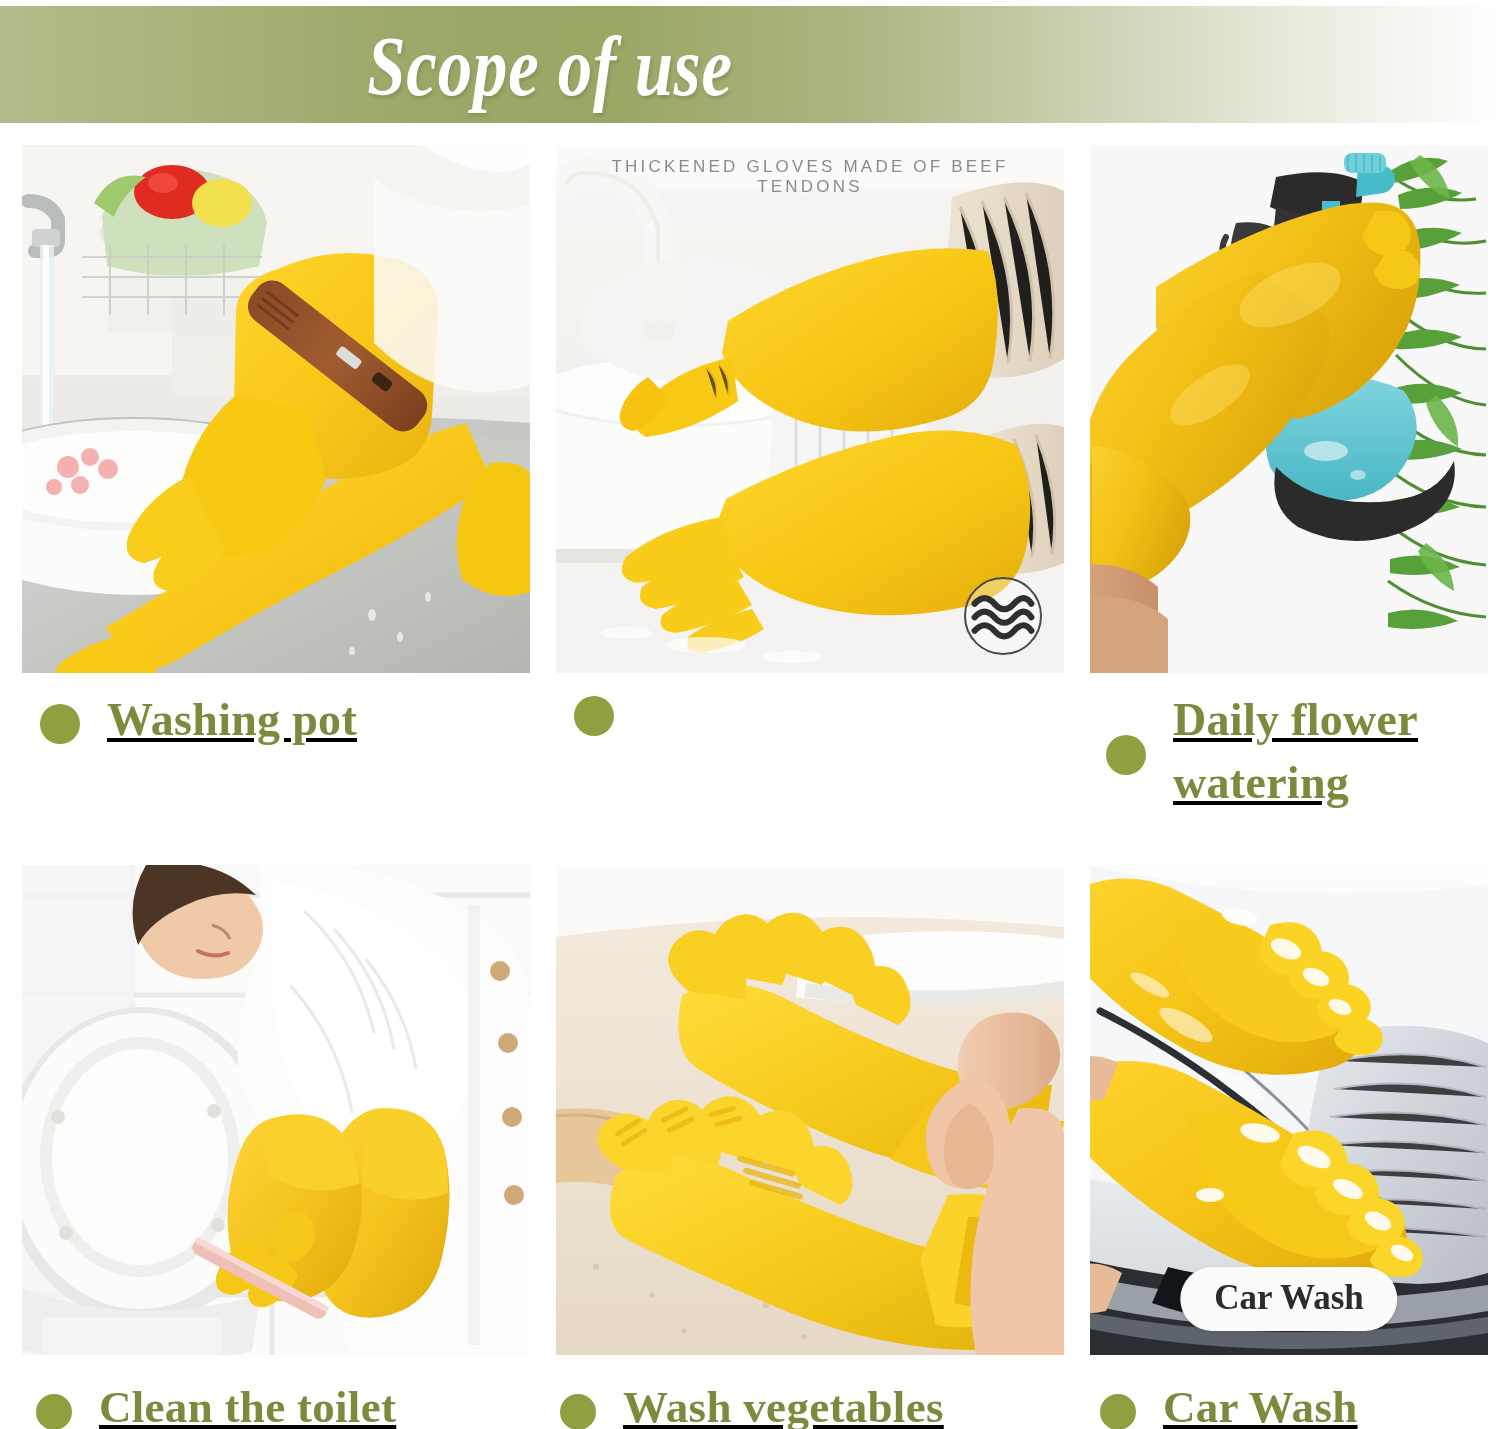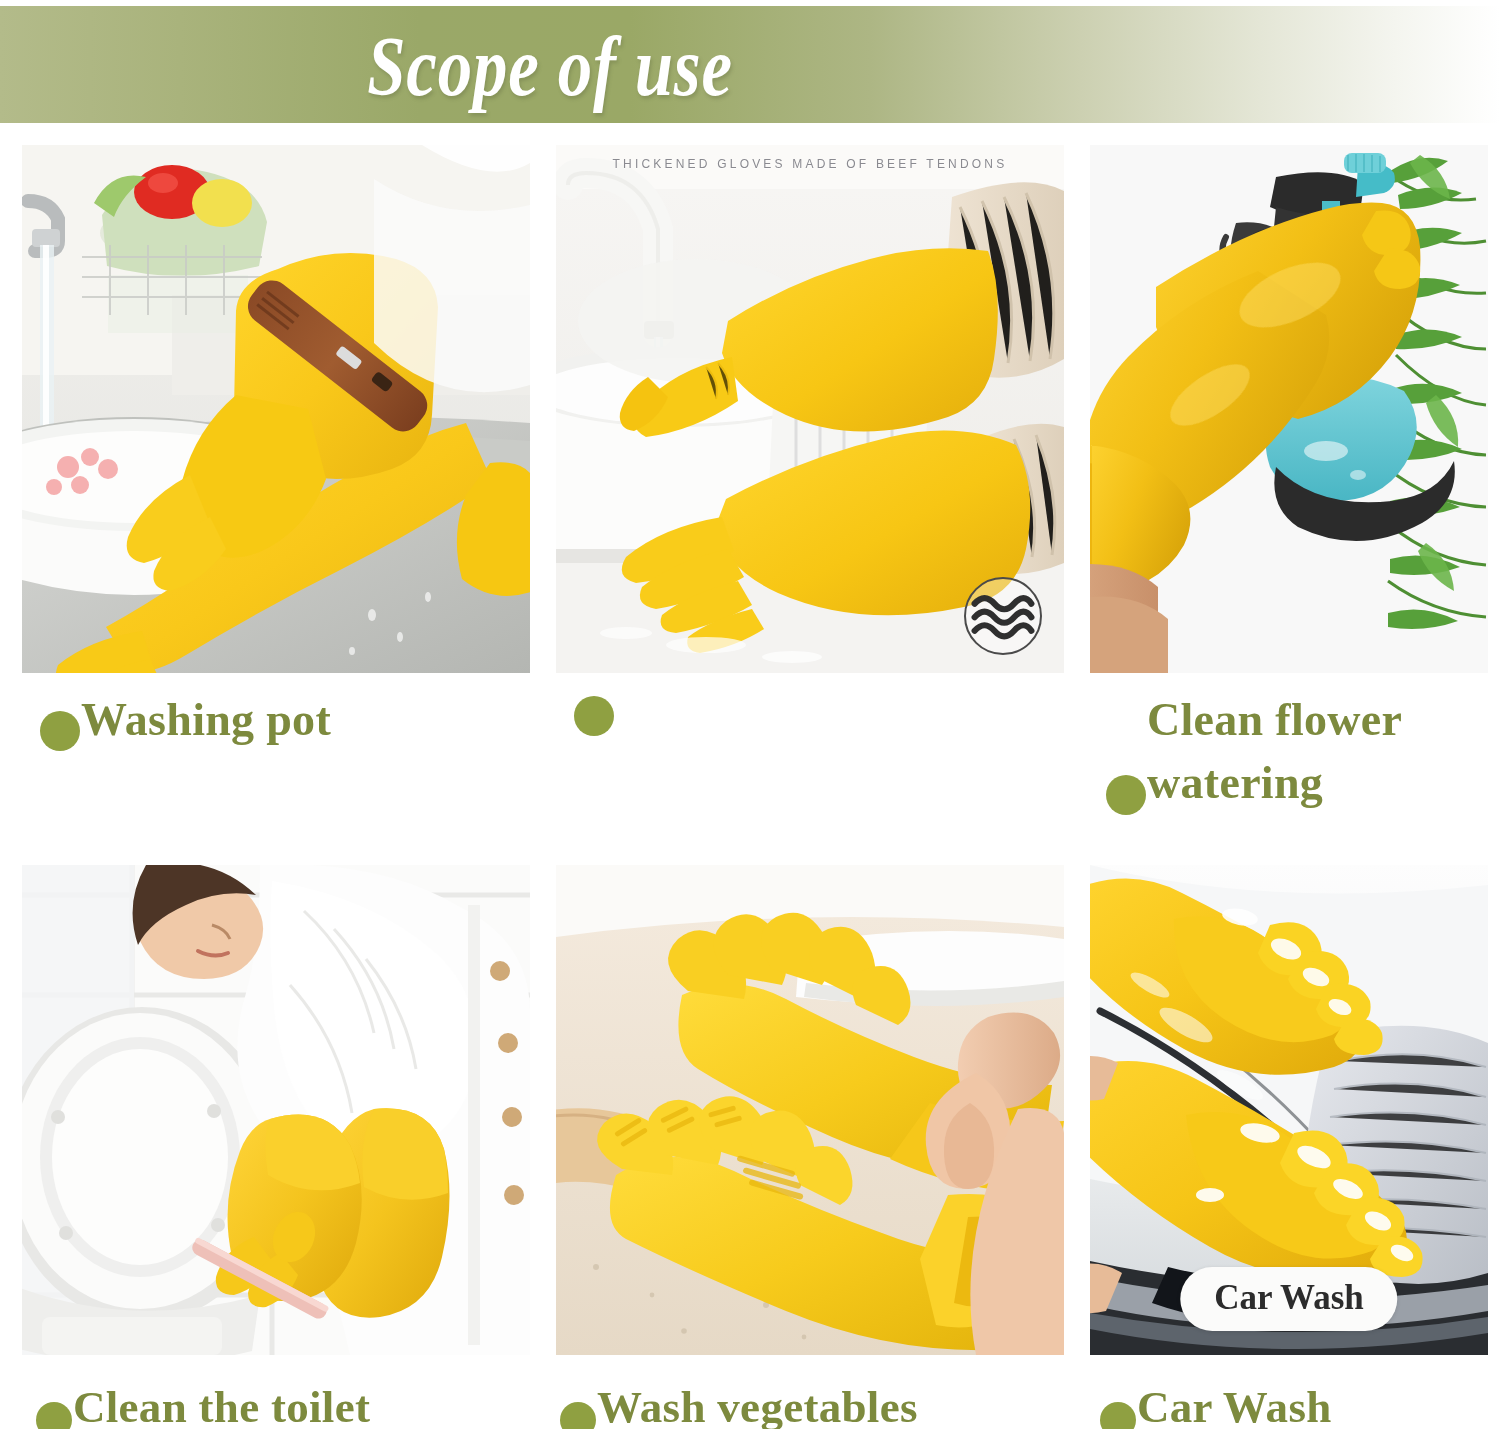--- a/index.html
+++ b/index.html
@@ -32,40 +32,40 @@
   .cell { position: absolute; }
 
   .photo {
     position: absolute; left: 0; top: 0; width: 100%; height: 100%;
     overflow: hidden; background: #f2f2f2;
   }
   .photo svg { display: block; width: 100%; height: 100%; }
 
   
   .caption {
-    position: absolute; display: flex; align-items: flex-end; gap: 1px;
+    position: absolute; display: flex; align-items: center; gap: 27px; text-decoration: underline;
   }
   .bullet {
     flex: 0 0 auto; width: 40px; height: 40px; border-radius: 50%;
     background: #8fa041; margin-top: 8px;
   }
   .caption-text {
     font-family: "Liberation Serif", serif;
     font-weight: bold; color: #7d8a3e;
     font-size: 46px; line-height: 1.38; letter-spacing: 0.3px;
   }
   .caption-sm .caption-text { font-size: 45px; }
   .caption-sm .bullet { width: 36px; height: 36px; margin-top: 9px; }
 
   
   .overlay-topline {
     position: absolute; left: 0; top: 12px; width: 100%;
     text-align: center; color: #8a8a90;
     font-family: "Liberation Sans", sans-serif;
-    font-size: 12px; letter-spacing: 3.2px; font-weight: 400;
+    font-size: 17px; letter-spacing: 3.2px; font-weight: 400;
     text-shadow: 0 1px 1px rgba(255,255,255,0.8);
   }
   .wave-badge {
     position: absolute; right: 22px; bottom: 18px;
     width: 78px; height: 78px; border-radius: 50%;
     border: 2px solid #4a4a4a;
     background: rgba(255,255,255,0.35);
     display: flex; align-items: center; justify-content: center;
   }
   .carwash-pill {
@@ -389,21 +389,21 @@
           </g>
 
           <path d="M-20 420 q56 -6 88 22 l0 86 l-108 0 z" fill="url(#c3skin)"></path>
           <path d="M0 452 q48 -4 78 22 l0 54 l-88 0 z" fill="#d5a37c"></path>
         </svg>
       </div>
     </div>
 
     <div class="caption" style="left:1106px; top:558px; width:390px;">
       <span class="bullet"></span>
-      <span class="caption-text">Clean flower watering</span>
+      <span class="caption-text">Daily flower watering</span>
     </div>
 
     <div class="cell" style="left:22px; top:735px; width:508px; height:490px;">
       <div class="photo">
         <svg viewBox="0 0 508 490" preserveAspectRatio="none" aria-hidden="true">
           <defs>
             <linearGradient id="c4glove" x1="0" y1="0" x2="1" y2="1">
               <stop offset="0" stop-color="#ffd53a"></stop>
                 <stop offset="0.5" stop-color="#f4c41e"></stop>
               <stop offset="1" stop-color="#dfa90c"></stop>

